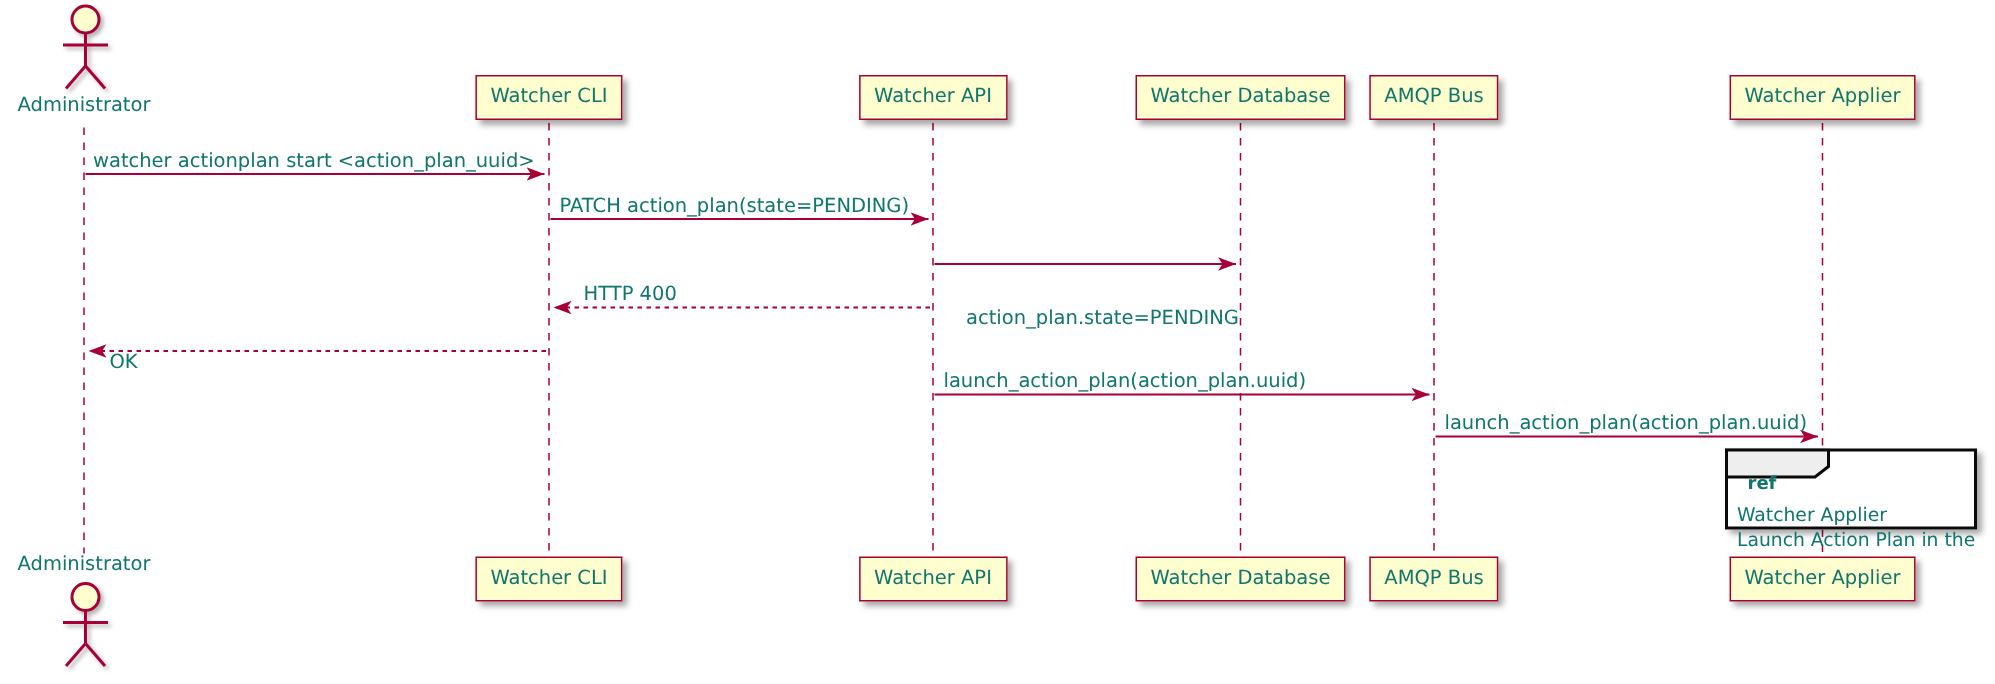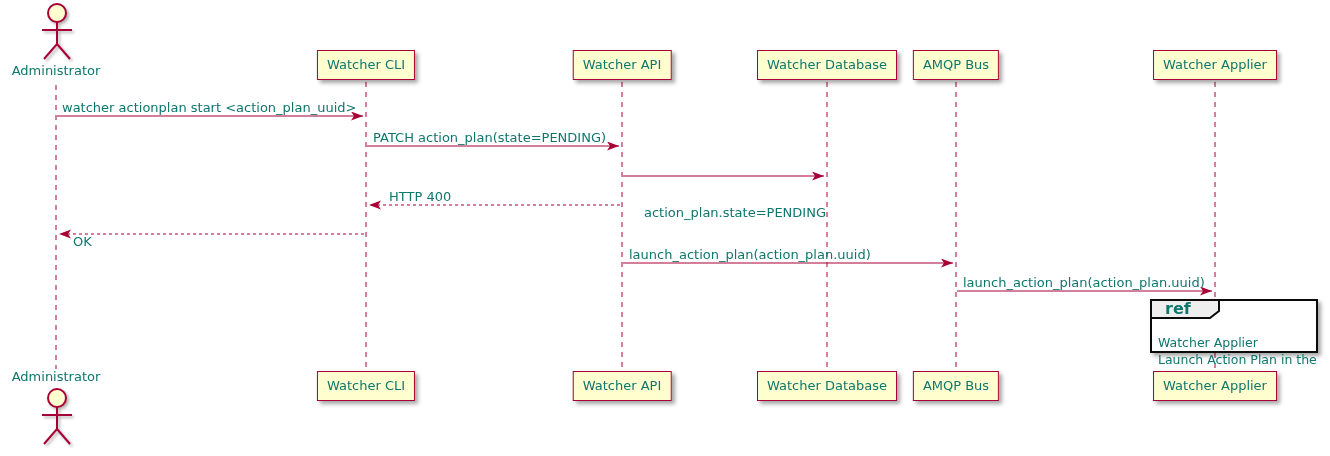--- a/index.html
+++ b/index.html
@@ -43,22 +43,22 @@
     left:1150px;top:299px;
     width:168px;height:54px;
     background:#ffffff;
     border:2px solid #0a0a0a;
     box-sizing:border-box;
     box-shadow:3px 3px 4px rgba(0,0,0,0.35);
     z-index:3;
   }
   .ref-pentagon-svg{position:absolute;left:-2px;top:-2px;}
   .ref-keyword{
-    position:absolute;left:13px;top:0px;
-    font-weight:bold;font-size:16px;line-height:15px;
+    position:absolute;left:13px;top:14px;
+    font-weight:bold;font-size:12px;line-height:15px;
   }
   .ref-line{
     position:absolute;left:6px;
     font-size:12.5px;line-height:15px;
     white-space:nowrap;
   }
   .ref-line-0{top:19px;margin-top:32px;}
   .ref-line-1{top:34px;}
 </style>
 </head>

